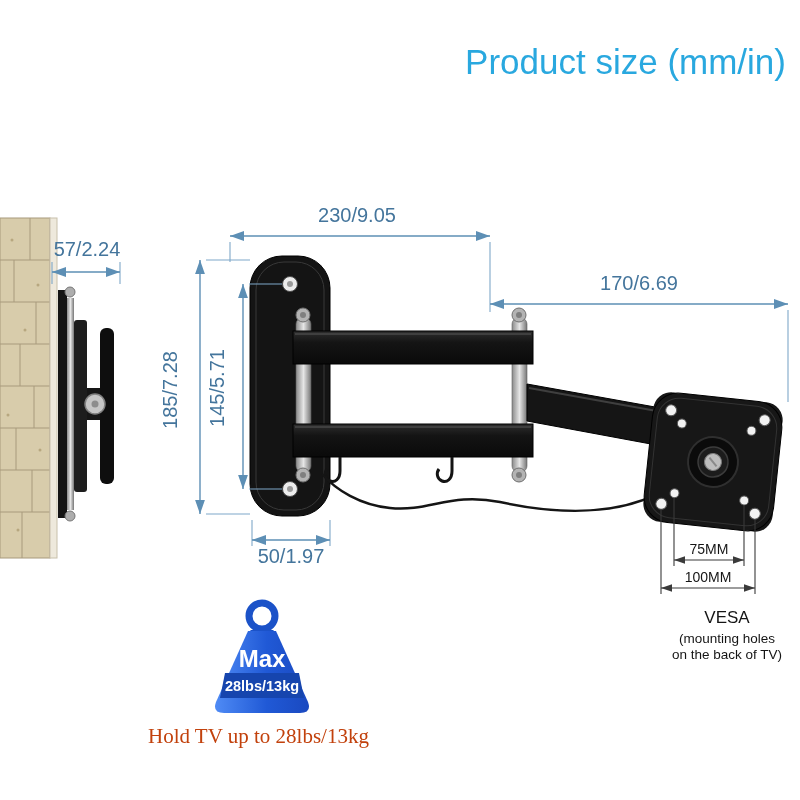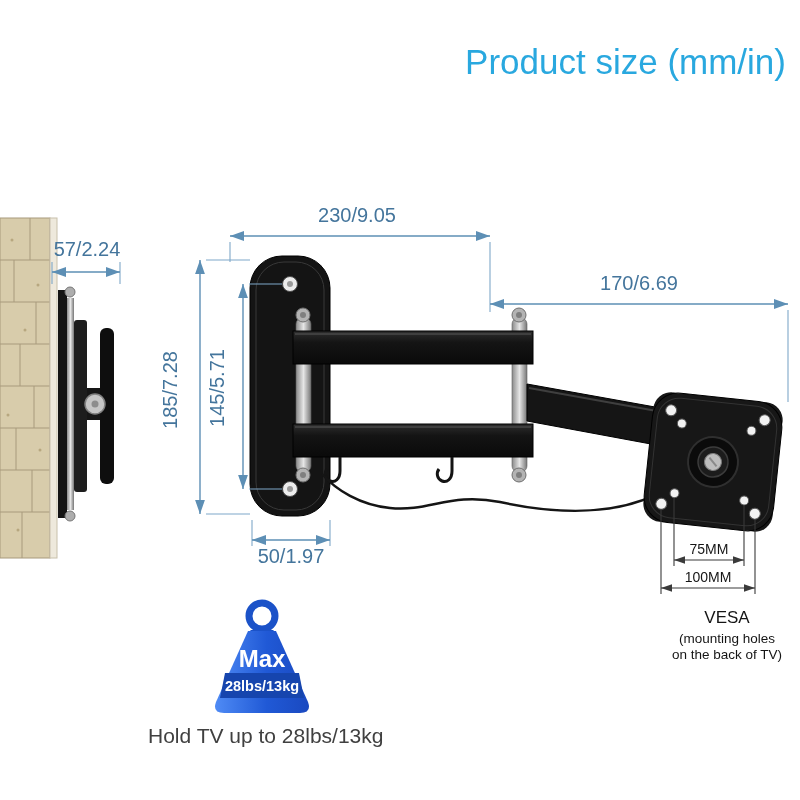--- a/index.html
+++ b/index.html
@@ -1,20 +1,20 @@
 <!DOCTYPE html>
 <html><head>
 <meta charset="utf-8">
 <style>
   html,body{margin:0;padding:0;background:#fff;}
   body{width:800px;height:800px;overflow:hidden;font-family:"Liberation Sans",sans-serif;}
   .page{position:relative;width:800px;height:800px;background:#fff;}
   .title{position:absolute;top:42px;right:14px;font-size:35px;color:#29a8df;white-space:nowrap;}
   .diagram{position:absolute;left:0;top:0;}
-  .footer{position:absolute;left:148px;top:724px;font-size:21px;color:#404040;white-space:nowrap;}
+  .footer{position:absolute;left:148px;top:724px;font-size:21px;color:#c2410c;white-space:nowrap;font-family:Liberation Serif, serif;}
   text{font-family:"Liberation Sans",sans-serif;}
   .dim{fill:#44759c;font-size:20px;}
   .blk{fill:#151515;font-size:14px;}
   .vesa-label{fill:#151515;font-size:17px;}
   .vesa-note{fill:#151515;font-size:13.5px;}
   .bag-label{fill:#ffffff;font-size:24px;font-weight:bold;}
   .bag-cap{fill:#ffffff;font-size:14.5px;font-weight:bold;}
   .dim-line{stroke:#5d8fb5;stroke-width:1.4;fill:none;}
   .ext-line{stroke:#7fa8c9;stroke-width:1.1;fill:none;}
   .blk-line{stroke:#3a3a3a;stroke-width:1.1;fill:none;}

